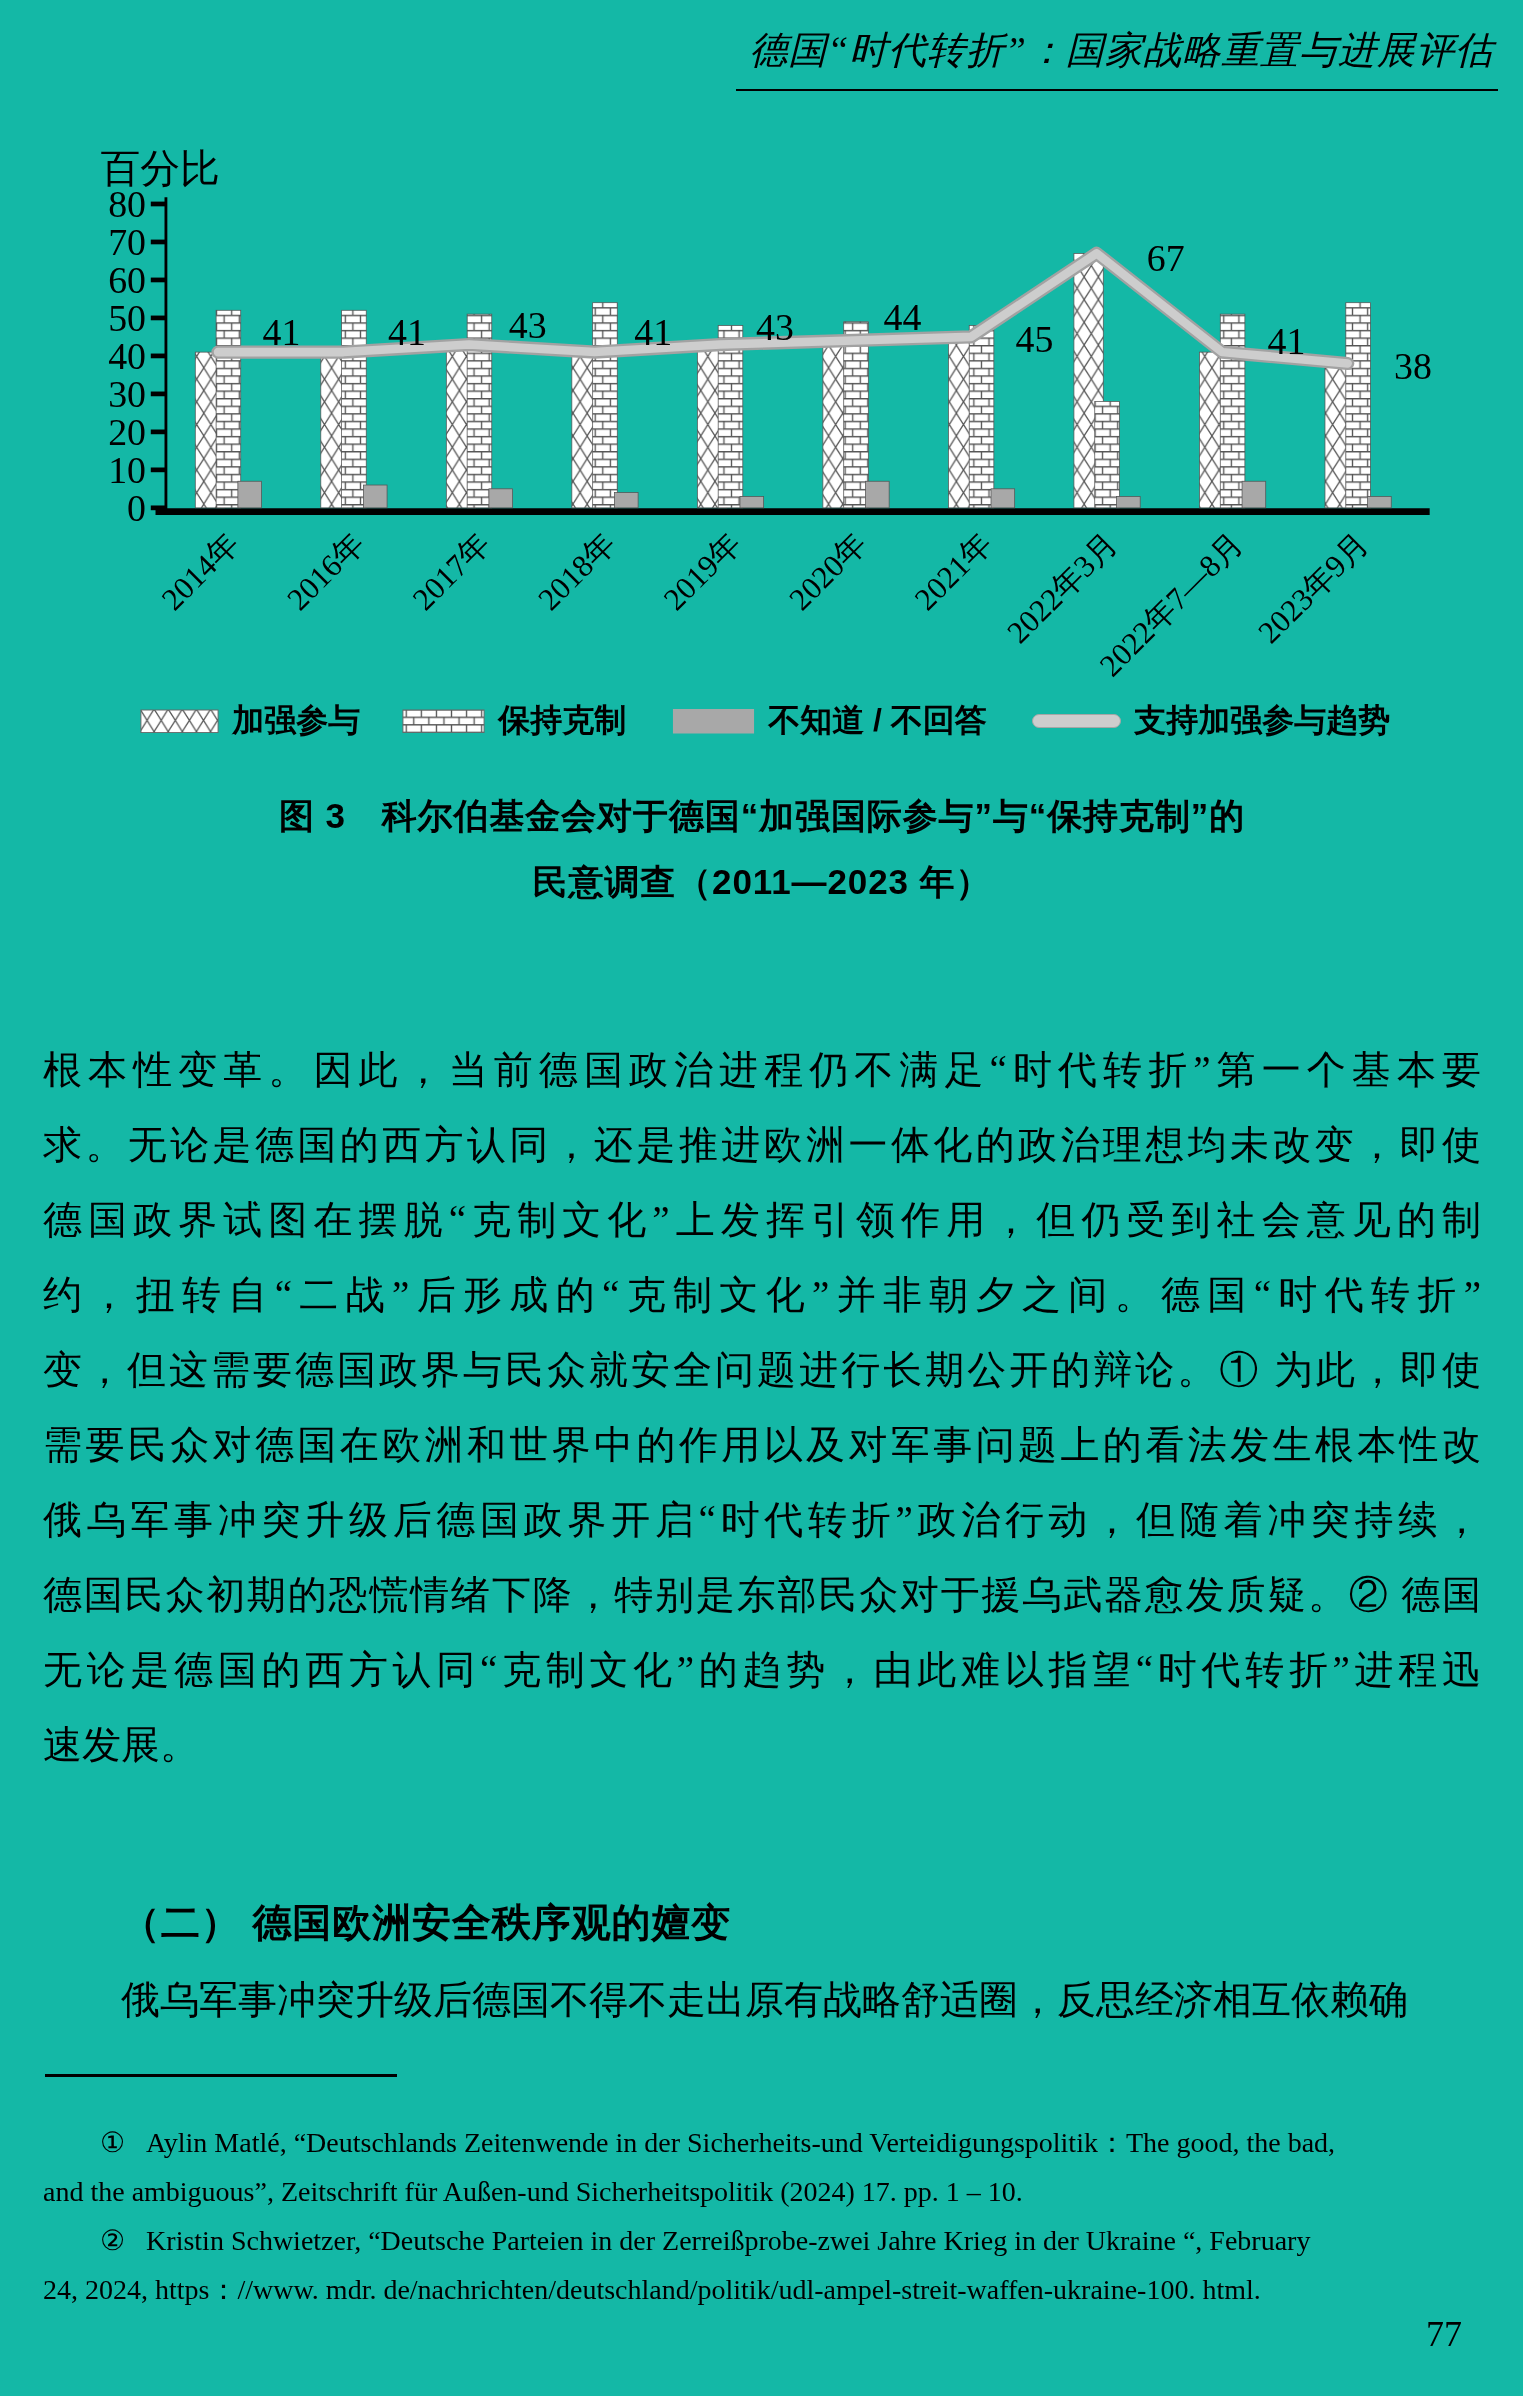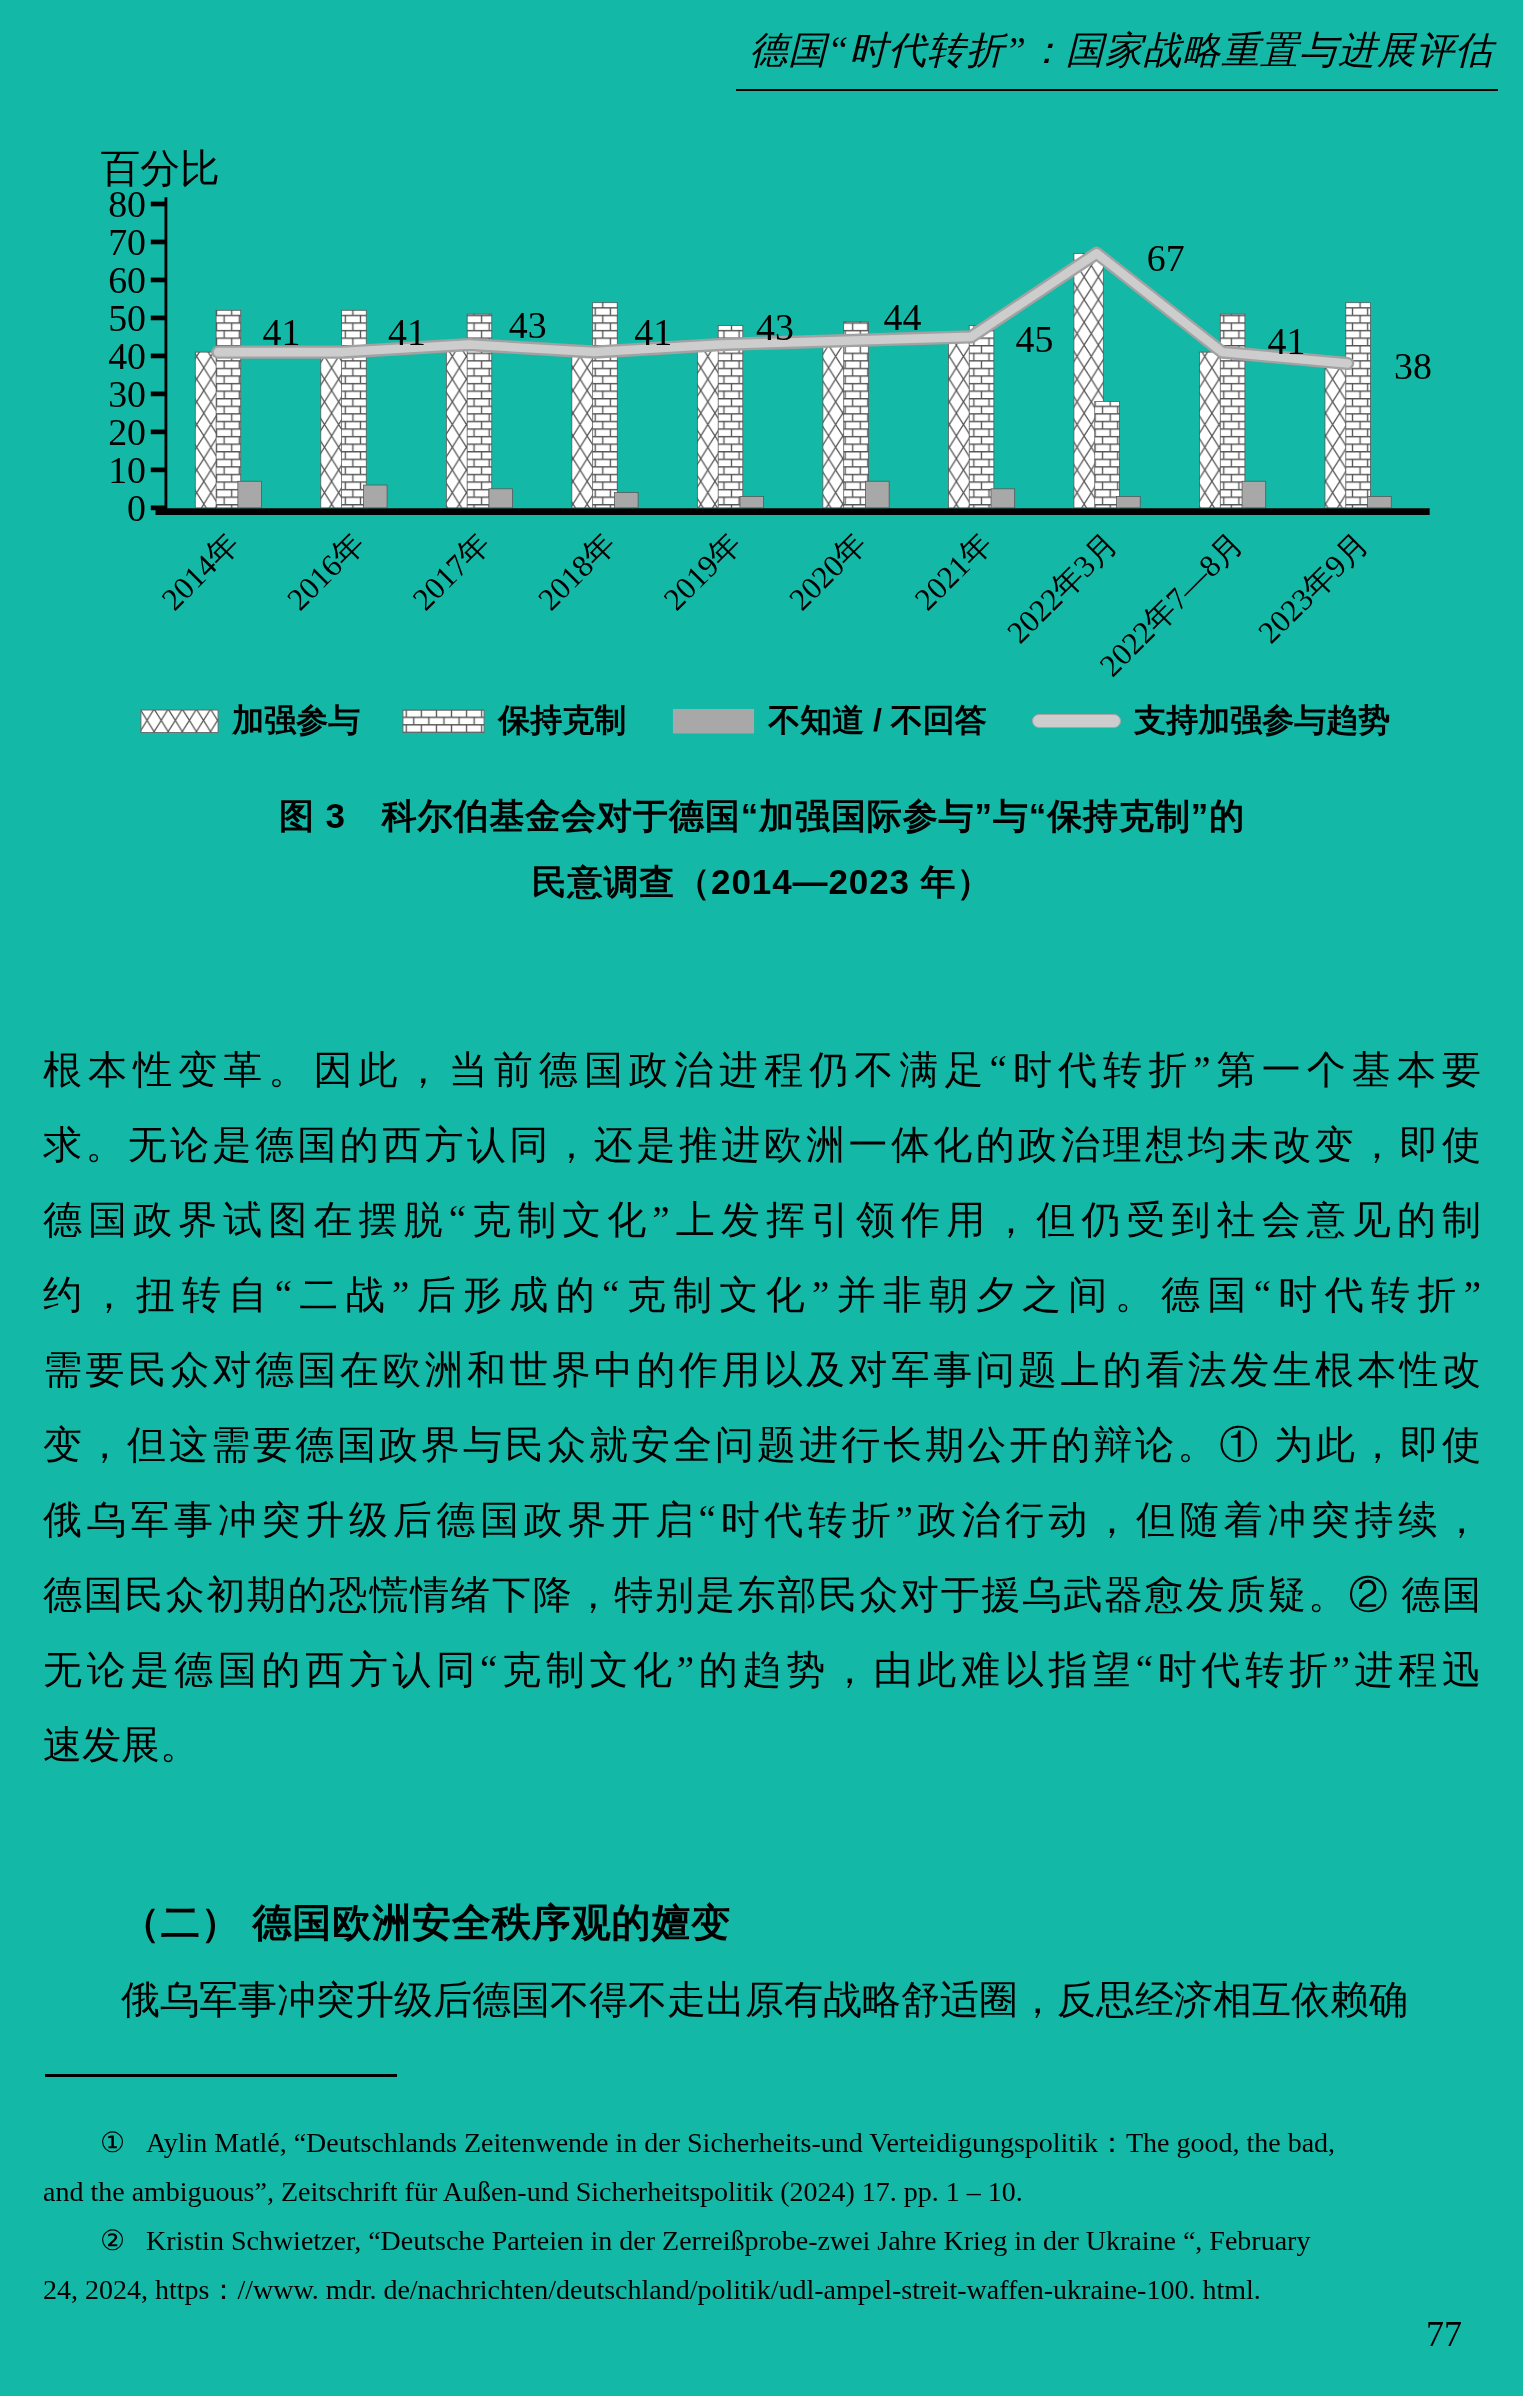--- a/index.html
+++ b/index.html
@@ -171,29 +171,29 @@
         </svg>
       <span class="leg-label">不知道 / 不回答</span>
     </div>
     <div class="leg-item" style="left:1032px">
       <span class="leg-line"></span>
       <span class="leg-label">支持加强参与趋势</span>
     </div>
   </div>
 
   <div class="cap" id="cap1">图 3　科尔伯基金会对于德国“加强国际参与”与“保持克制”的</div>
-  <div class="cap" id="cap2">民意调查（2014—2023 年）</div>
+  <div class="cap" id="cap2">民意调查（2011—2023 年）</div>
 
   <div id="body">
     <div class="bline">根本性变革。因此，当前德国政治进程仍不满足“时代转折”第一个基本要</div>
     <div class="bline">求。无论是德国的西方认同，还是推进欧洲一体化的政治理想均未改变，即使</div>
     <div class="bline">德国政界试图在摆脱“克制文化”上发挥引领作用，但仍受到社会意见的制</div>
     <div class="bline">约，扭转自“二战”后形成的“克制文化”并非朝夕之间。德国“时代转折”</div>
+    <div class="bline">变，但这需要德国政界与民众就安全问题进行长期公开的辩论。① 为此，即使</div>
     <div class="bline">需要民众对德国在欧洲和世界中的作用以及对军事问题上的看法发生根本性改</div>
-    <div class="bline">变，但这需要德国政界与民众就安全问题进行长期公开的辩论。① 为此，即使</div>
     <div class="bline">俄乌军事冲突升级后德国政界开启“时代转折”政治行动，但随着冲突持续，</div>
     <div class="bline">德国民众初期的恐慌情绪下降，特别是东部民众对于援乌武器愈发质疑。② 德国</div>
     <div class="bline">无论是德国的西方认同“克制文化”的趋势，由此难以指望“时代转折”进程迅</div>
     <div class="bline short">速发展。</div>
   </div>
 
   <div id="sec-h">（二） 德国欧洲安全秩序观的嬗变</div>
   <div id="sec-p">俄乌军事冲突升级后德国不得不走出原有战略舒适圈，反思经济相互依赖确</div>
 
   <div id="fnrule"></div>

